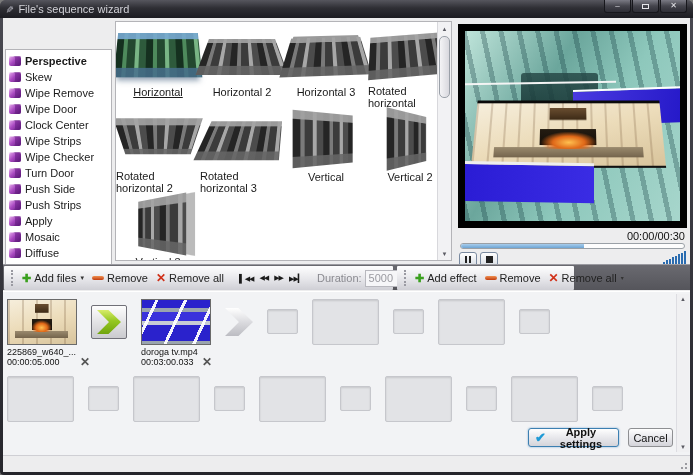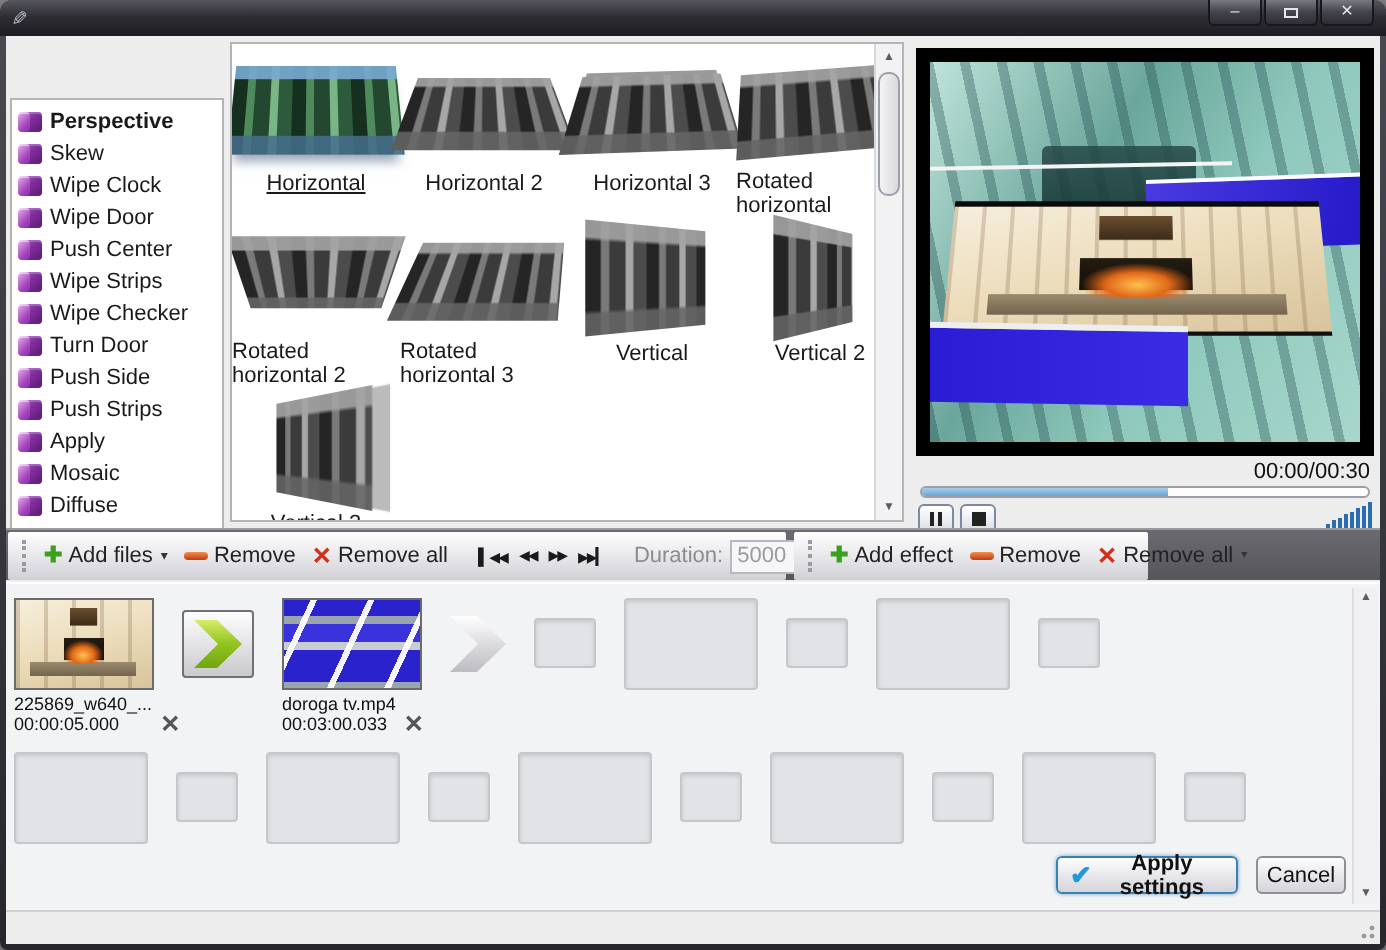--- a/index.html
+++ b/index.html
@@ -149,20 +149,21 @@
       radial-gradient(circle at 8px 4px,#9a9aa0 1px,rgba(0,0,0,0) 1.4px),
       radial-gradient(circle at 4px 8px,#9a9aa0 1px,rgba(0,0,0,0) 1.4px);}
 </style>
 </head>
 <body>
 
 <div class="window">
 
   <div class="titlebar">
     <span class="title-icon">✎</span>
+    <span>File's sequence wizard</span>
     <div class="win-controls">
       <div class="win-btn">–</div>
       <div class="win-btn">
           <span class="max-glyph"></span>
         </div>
       <div class="win-btn">✕</div>
     </div>
   </div>
 
   <div class="content">
@@ -171,29 +172,29 @@
       <div class="fx-item selected">
           <span class="fx-ico"></span>
           <span class="fx-label">Perspective</span>
         </div>
       <div class="fx-item">
           <span class="fx-ico"></span>
           <span class="fx-label">Skew</span>
         </div>
       <div class="fx-item">
           <span class="fx-ico"></span>
-          <span class="fx-label">Wipe Clock</span>
+          <span class="fx-label">Wipe Remove</span>
         </div>
       <div class="fx-item">
           <span class="fx-ico"></span>
           <span class="fx-label">Wipe Door</span>
         </div>
       <div class="fx-item">
           <span class="fx-ico"></span>
-          <span class="fx-label">Push Center</span>
+          <span class="fx-label">Clock Center</span>
         </div>
       <div class="fx-item">
           <span class="fx-ico"></span>
           <span class="fx-label">Wipe Strips</span>
         </div>
       <div class="fx-item">
           <span class="fx-ico"></span>
           <span class="fx-label">Wipe Checker</span>
         </div>
       <div class="fx-item">

